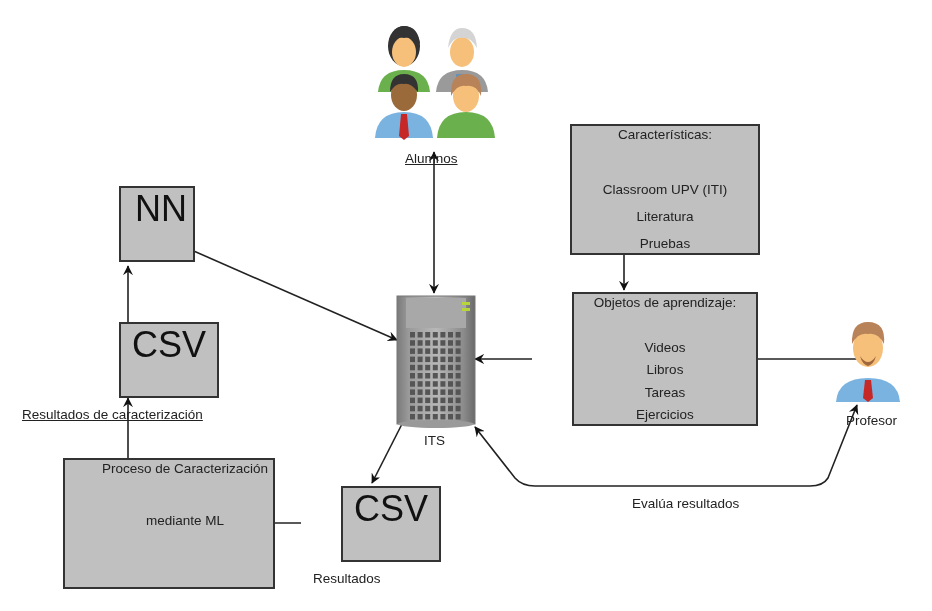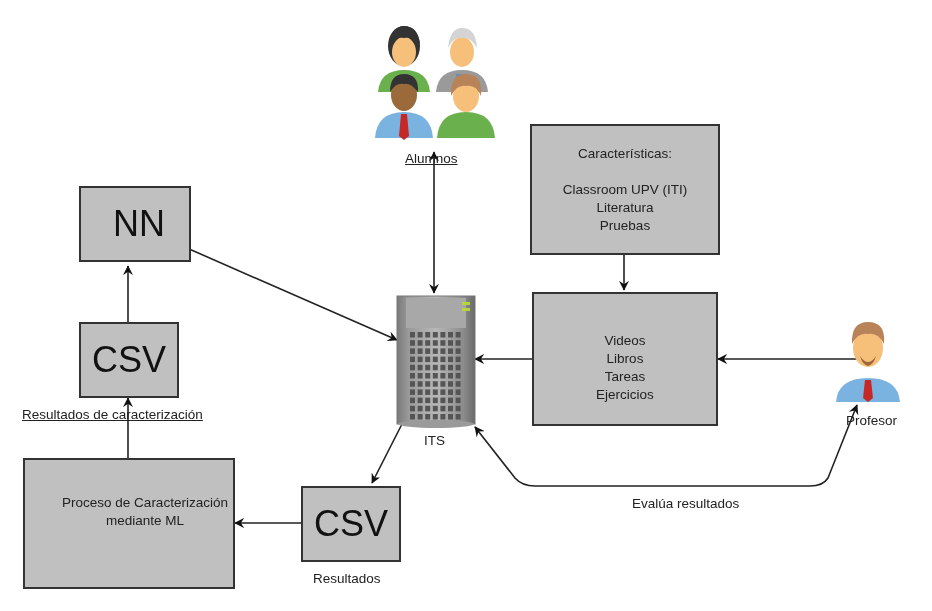--- a/index.html
+++ b/index.html
@@ -1,21 +1,21 @@
 <!DOCTYPE html>
 <html><head>
 <meta charset="utf-8">
 <style>
   html, body { margin:0; padding:0; background:#ffffff; }
   body { width:932px; height:611px; position:relative; overflow:hidden;
          font-family:"Liberation Sans", sans-serif; color:#222; }
   svg.canvas { position:absolute; left:0; top:0; }
   .box { position:absolute; background:#c0c0c0; border:2px solid #333;
          box-sizing:border-box; display:flex; flex-direction:column;
-         align-items:center; justify-content:center; text-align:center; }
+         align-items:center; justify-content:space-between; text-align:center;margin-left:40px; }
   .big { font-size:36px; color:#111; }
   .txt { font-size:13.5px; line-height:18px; color:#222; }
   .lbl { position:absolute; font-size:13.5px; color:#222; white-space:nowrap; }
   .gap { height:18px; }
 </style>
 </head>
 <body>
 
 <svg class="canvas" width="932" height="611" viewBox="0 0 932 611">
   <defs>
@@ -182,28 +182,29 @@
 
 <div class="box" style="left:530px; top:124px; width:190px; height:131px;">
   <div class="txt">Características:</div>
   <div class="gap"></div>
   <div class="txt">Classroom UPV (ITI)</div>
   <div class="txt">Literatura</div>
   <div class="txt">Pruebas</div>
 </div>
 
 <div class="box" style="left:532px; top:292px; width:186px; height:134px;">
+  <div class="txt">Objetos de aprendizaje:</div>
   <div class="gap"></div>
   <div class="txt">Videos</div>
   <div class="txt">Libros</div>
   <div class="txt">Tareas</div>
   <div class="txt">Ejercicios</div>
 </div>
 
-<div class="box" style="left:79px; top:186px; width:112px; height:76px;padding-left:8px;">
+<div class="box" style="left:79px; top:186px; width:76px; height:76px;padding-left:8px;">
   <div class="big">NN</div>
 </div>
 
 <div class="box" style="left:79px; top:322px; width:100px; height:76px;">
   <div class="big">CSV</div>
 </div>
 <div class="lbl" style="left:22px; top:407px;text-decoration:underline;">Resultados de caracterización</div>
 
 <div class="box" style="left:23px; top:458px; width:212px; height:131px;padding-left:32px;">
   <div class="txt">Proceso de Caracterización</div>

